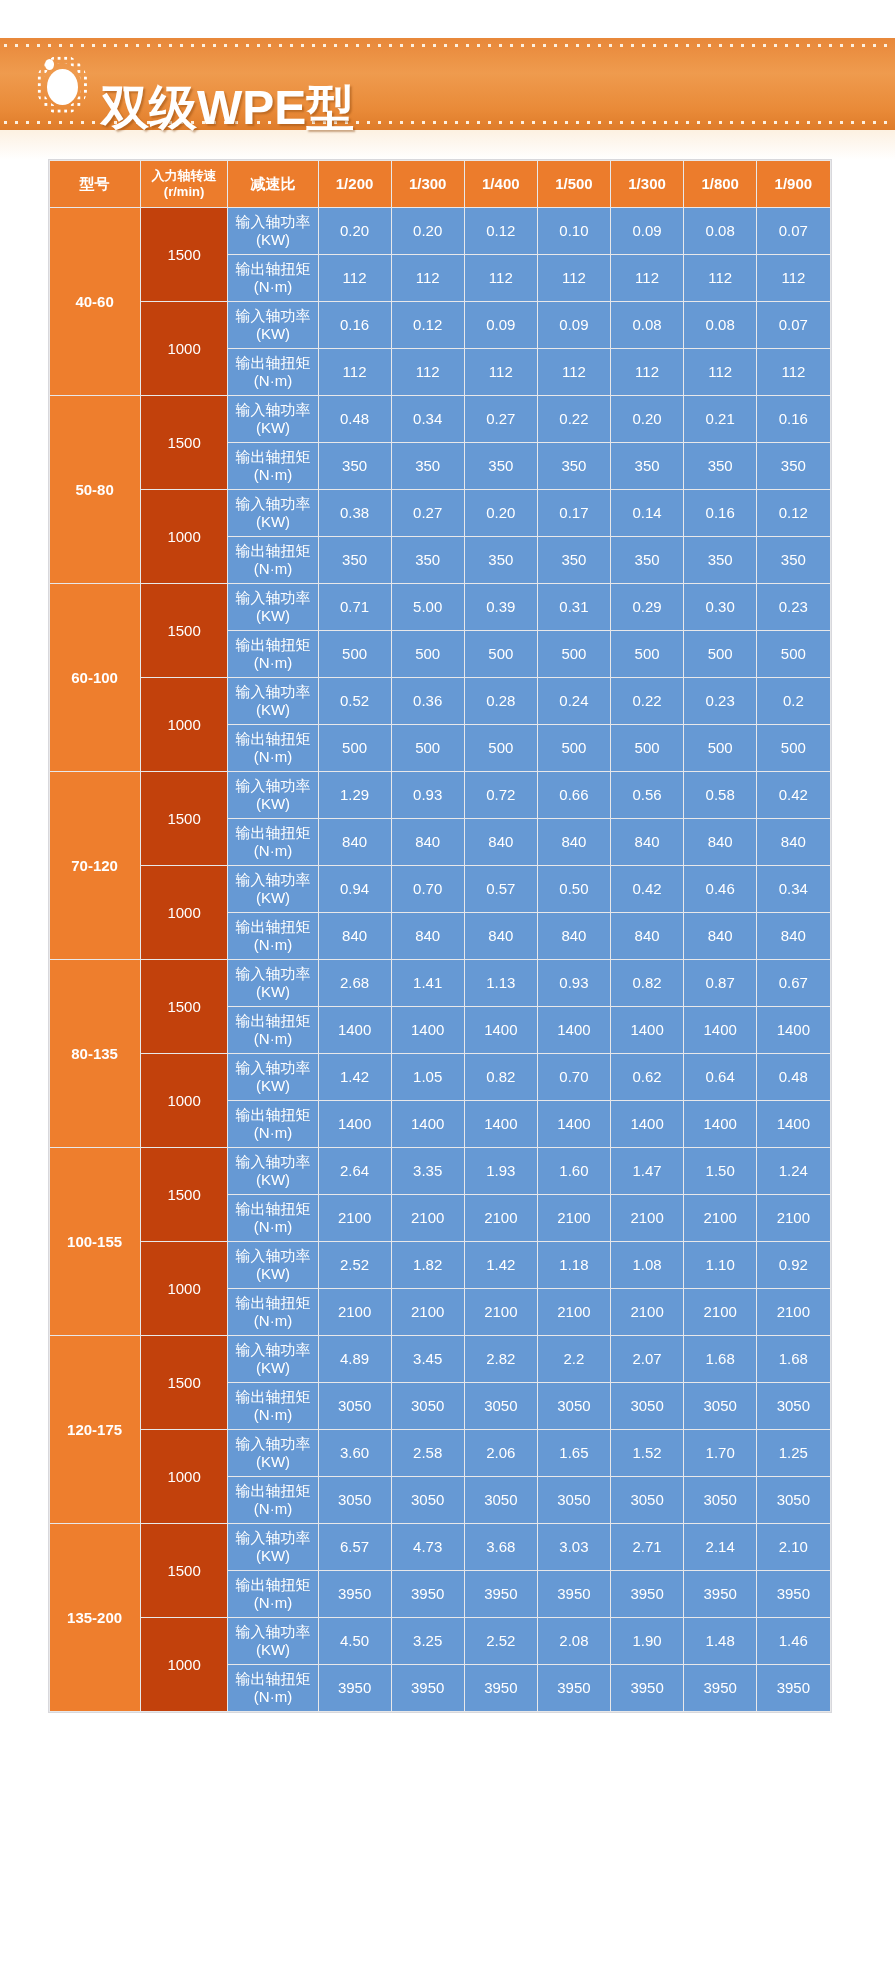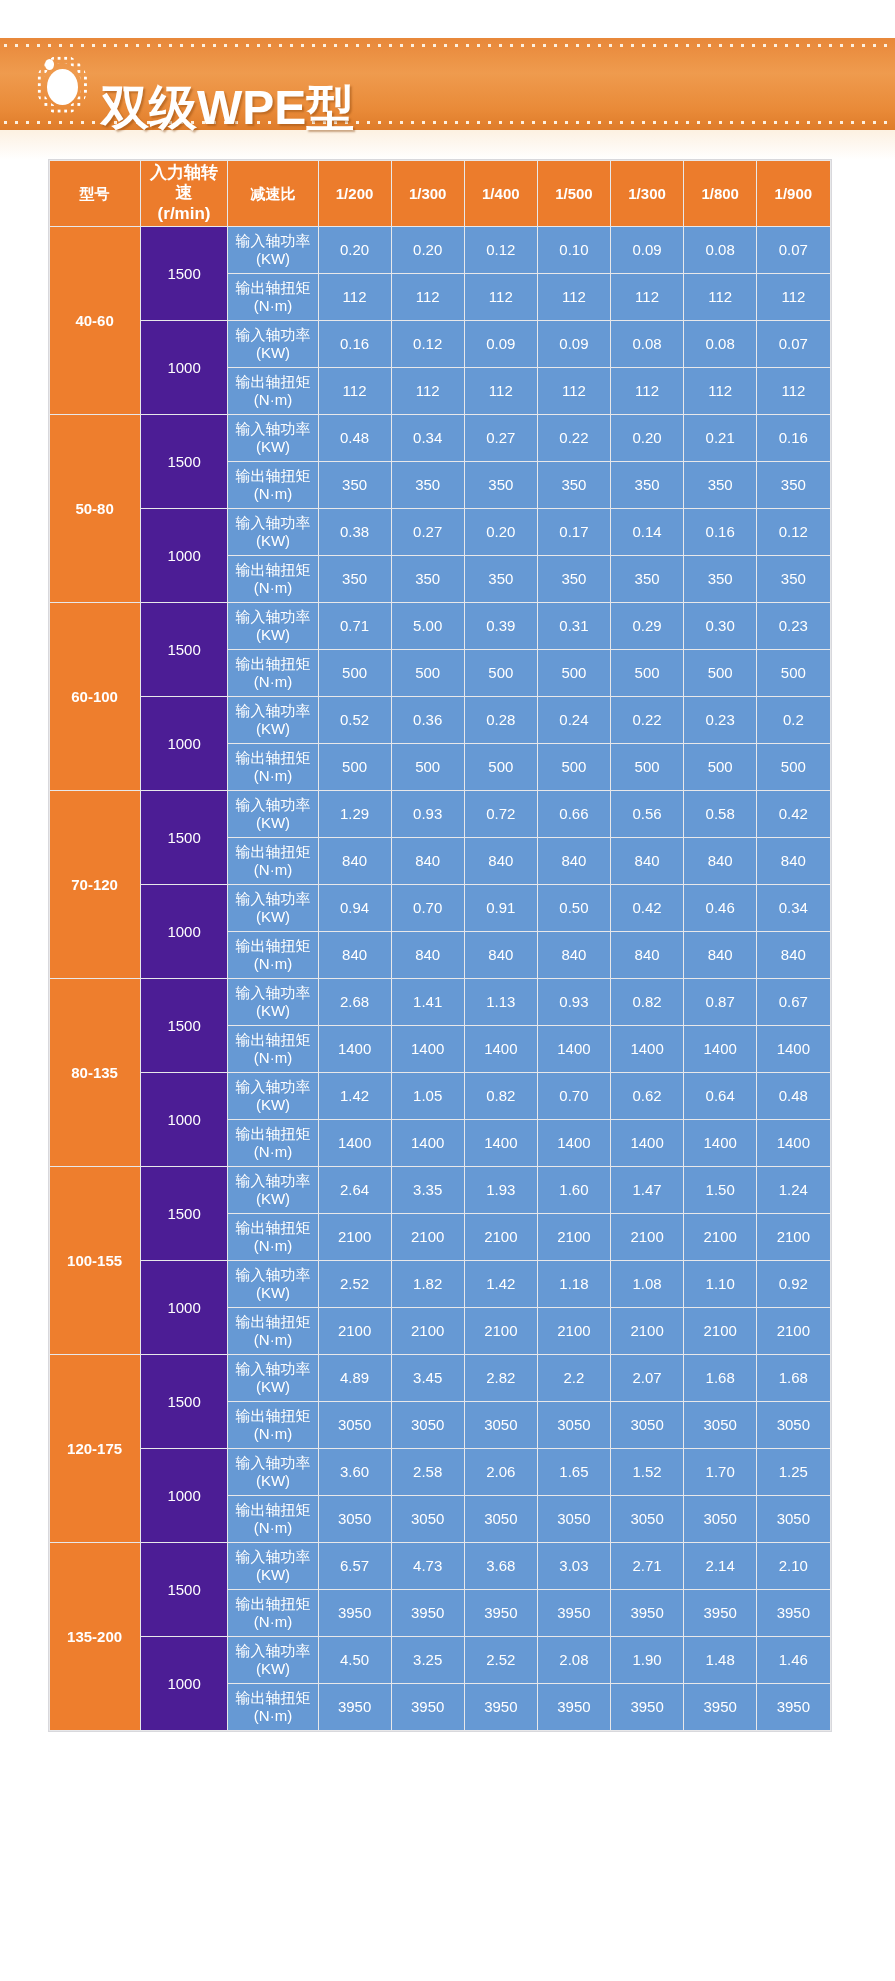--- a/index.html
+++ b/index.html
@@ -110,31 +110,31 @@
     padding: 2px 1px;
   }
   .th-orange {
     background: #ec7c2c;
     font-weight: bold;
     height: 46px;
     font-size: 15px;
   }
   .th-orange .small {
     display: block;
-    font-size: 17px;
+    font-size: 13px;
     font-weight: bold;
   }
   td.model {
     background: #ee7e2d;
     font-weight: bold;
     font-size: 15px;
     width: 80px;
   }
   td.rpm {
-    background: #4c1d95;
+    background: #c2410c;
     font-size: 16px;
     width: 77px;
   }
   td.metric {
     background: #6699d4;
     font-size: 14px;
     width: 79px;
     line-height: 1.25;
   }
   td.metric .unit { display: block; }
@@ -342,21 +342,21 @@
           <td class="val">840</td>
           <td class="val">840</td>
           <td class="val">840</td>
           <td class="val">840</td>
         </tr>
         <tr>
           <td class="rpm" rowspan="2">1000</td>
           <td class="metric"><span>输入轴功率</span><span class="unit">(KW)</span></td>
           <td class="val">0.94</td>
           <td class="val">0.70</td>
-          <td class="val">0.91</td>
+          <td class="val">0.57</td>
           <td class="val">0.50</td>
           <td class="val">0.42</td>
           <td class="val">0.46</td>
           <td class="val">0.34</td>
         </tr>
         <tr>
           <td class="metric"><span>输出轴扭矩</span><span class="unit">(N·m)</span></td>
           <td class="val">840</td>
           <td class="val">840</td>
           <td class="val">840</td>

